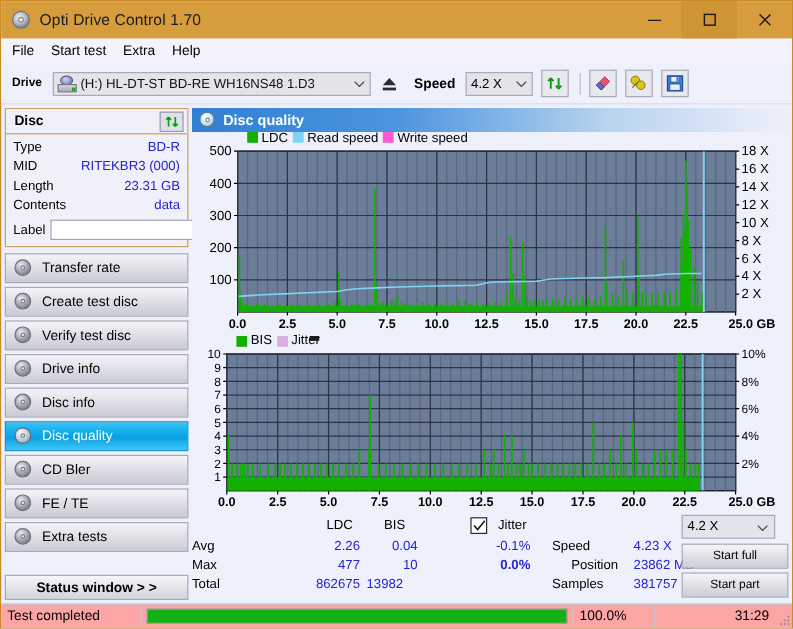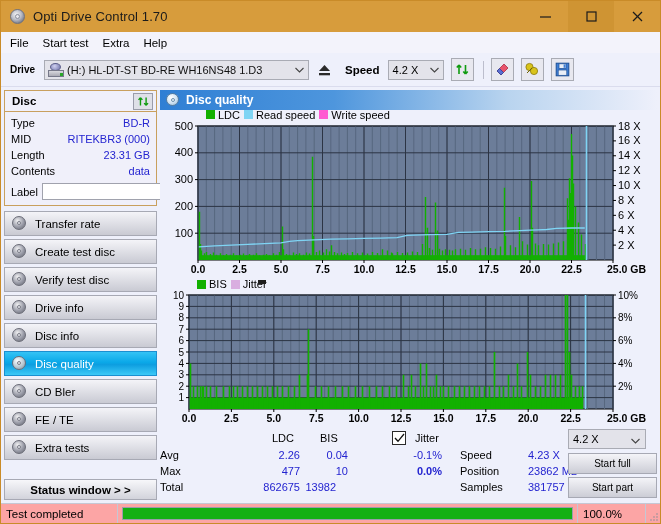--- a/index.html
+++ b/index.html
@@ -737,21 +737,21 @@
 
         <div class="st v" style="left:142px;top:20px;width:46px;text-align:right;">0.04</div>
         <div class="st v" style="left:142px;top:36px;width:46px;text-align:right;">10</div>
         <div class="st v" style="left:130px;top:52px;width:46px;text-align:right;">13982</div>
 
         <div class="st v" style="left:230px;top:20px;width:52px;text-align:right;">-0.1%</div>
         <div class="st v" style="left:230px;top:36px;width:52px;text-align:right;font-weight:bold;">0.0%</div>
 
         <div class="st k" style="left:300px;top:20px;">Speed</div>
         <div class="st v" style="left:368px;top:20px;">4.23 X</div>
-        <div class="st k" style="left:300px;top:36px;">Position</div>
+        <div class="st k" style="left:316px;top:36px;">Position</div>
         <div class="st v" style="left:368px;top:36px;">23862 MB</div>
         <div class="st k" style="left:300px;top:52px;">Samples</div>
         <div class="st v" style="left:368px;top:52px;">381757</div>
 
         <div class="sp-combo" style="left:408px;top:0px;">
           <span>4.2 X</span>
           <span style="position:absolute;right:5px;top:4px;">
             <svg width="9" height="6" viewBox="0 0 9 6">
                 <path d="M0.5 1 L4.5 5 L8.5 1" fill="none" stroke="#444" stroke-width="1.1"></path>
               </svg>
@@ -764,20 +764,21 @@
   </div>
 
   <div class="statusbar">
     <div class="sb-cell sb-msg">Test completed</div>
     <div class="sb-cell sb-prog">
       <div class="prog-outer">
         <div class="prog-inner" id="prog-fill" style="width: 100%;"></div>
       </div>
     </div>
     <div class="sb-cell sb-pct">100.0%</div>
+    <div class="sb-cell sb-time">31:29</div>
     <div class="grip">
       <svg width="10" height="10" viewBox="0 0 10 10">
         <circle cx="8" cy="8" r="0.8" fill="#8b8d9a"></circle>
           <circle cx="5" cy="8" r="0.8" fill="#8b8d9a"></circle>
         <circle cx="8" cy="5" r="0.8" fill="#8b8d9a"></circle>
           <circle cx="2" cy="8" r="0.8" fill="#8b8d9a"></circle>
         <circle cx="5" cy="5" r="0.8" fill="#8b8d9a"></circle>
           <circle cx="8" cy="2" r="0.8" fill="#8b8d9a"></circle>
       </svg>
     </div>

